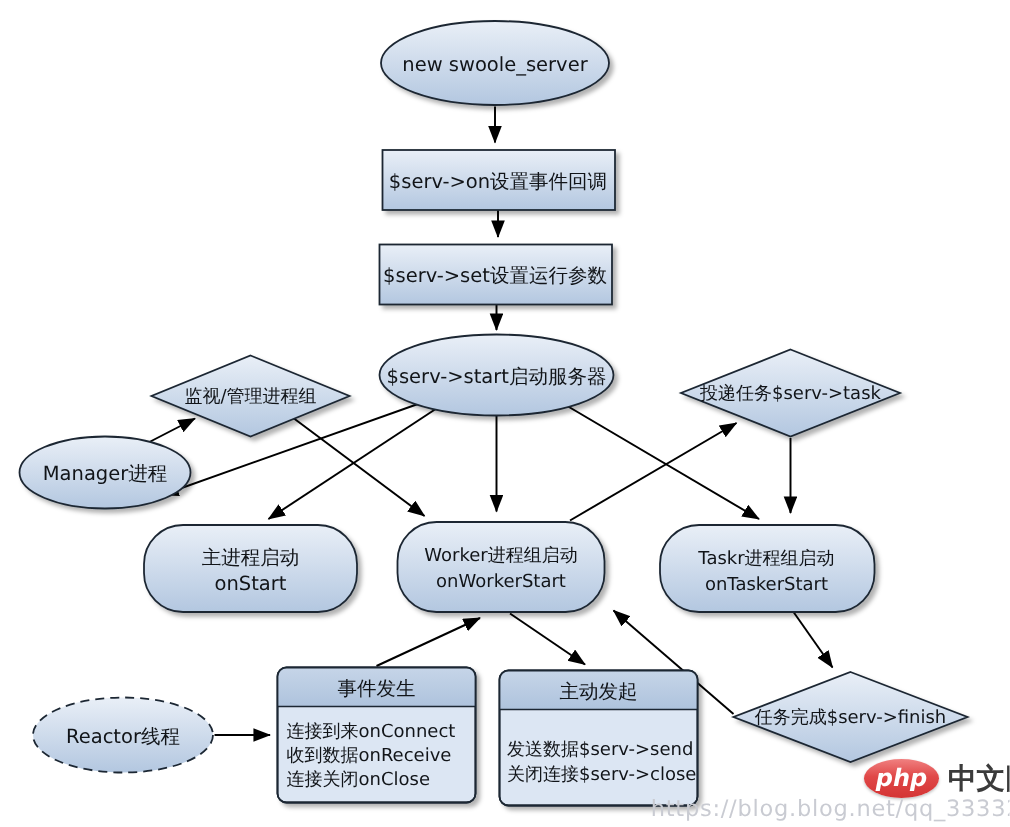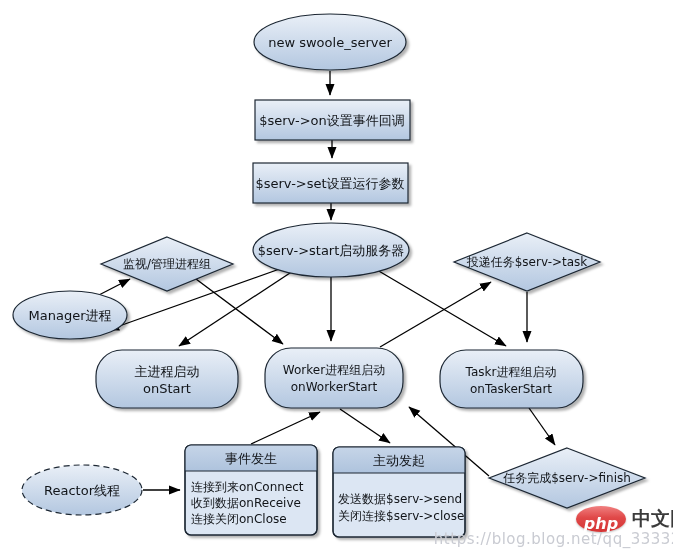--- a/index.html
+++ b/index.html
@@ -14,21 +14,21 @@
   .shape{stroke:#1c2733;stroke-width:1.2;fill:url(#gradBlue);}
   .shadowed{filter:url(#softShadow);}
   .edge{stroke:#000;stroke-width:1.3;fill:none;marker-end:url(#arrowHead);}
   .dashed{stroke-dasharray:6 4;}
   .divider{stroke:#1c2733;stroke-width:1;}
   .watermark{position:absolute;right:4px;bottom:3px;font-size:15px;letter-spacing:.5px;
              color:#c9cbd2;white-space:nowrap;}
   .logo{position:absolute;left:576px;top:506px;display:flex;align-items:center;gap:6px;}
   .logo-pill{width:50px;height:26px;border-radius:50%/50%;
              background:linear-gradient(to bottom,#f08080 0%,#e04848 45%,#d43434 100%);
-             display:flex;align-items:flex-end;justify-content:center;
+             display:flex;align-items:center;justify-content:center;
              box-shadow:0 1px 2px rgba(0,0,0,.25);}
   .logo-pill span{color:#fff;font-style:italic;font-weight:bold;font-size:16px;line-height:1;}
   .logo-suffix{color:#3b3b3b;font-weight:bold;font-size:19px;}
 </style>
 </head>
 <body>
 
 <div class="stage">
 
 <svg width="673" height="551" viewBox="0 0 673 551">

